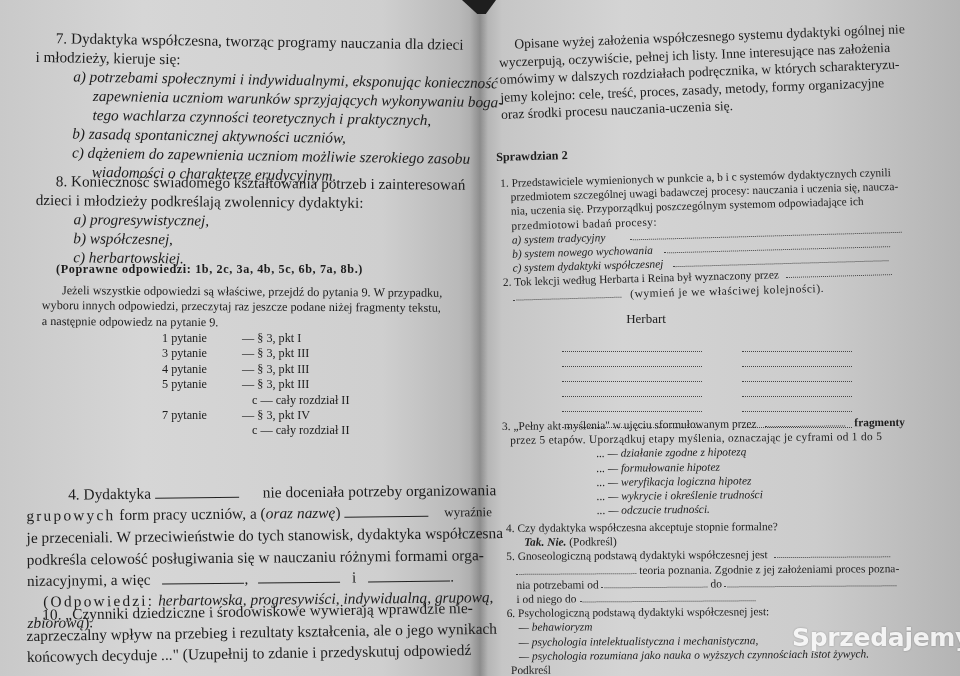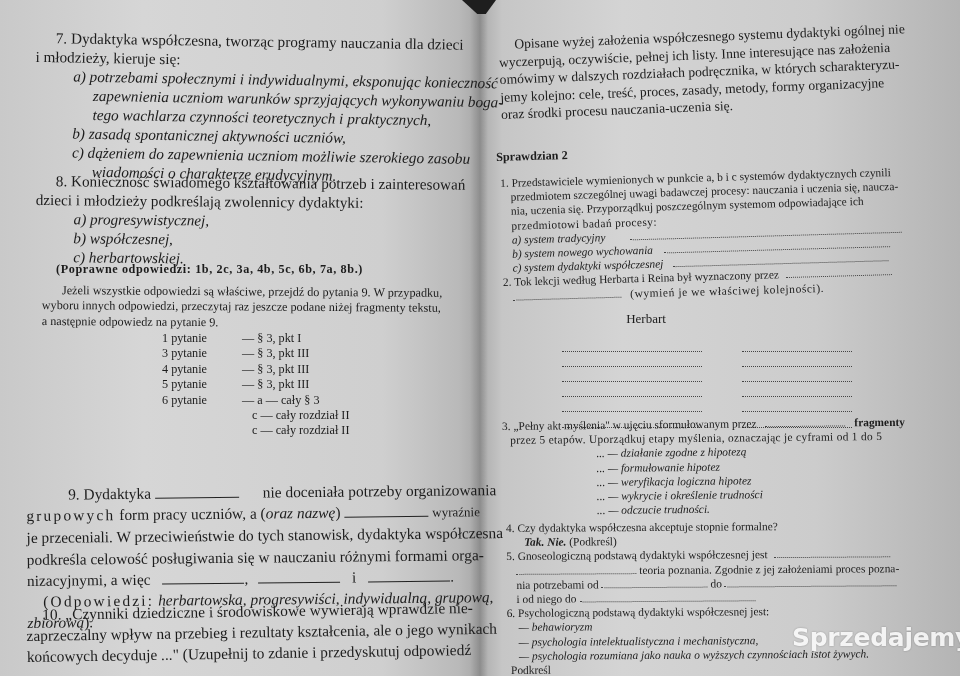--- a/index.html
+++ b/index.html
@@ -107,44 +107,44 @@
     </div>
   <div class="ref-row">
       <span class="ref-num">4 pytanie</span>
       <span>— § 3, pkt III</span>
     </div>
   <div class="ref-row">
       <span class="ref-num">5 pytanie</span>
       <span>— § 3, pkt III</span>
     </div>
   <div class="ref-row">
-      <span class="ref-num">6 pytanie</span>
-      <span>— a — cały § 3</span>
-    </div>
-  <div class="ref-row">
       <span class="ref-num"></span>
       <span style="padding-left:10px">c — cały rozdział II</span>
     </div>
   <div class="ref-row">
+      <span class="ref-num">7 pytanie</span>
+      <span>— § 3, pkt IV</span>
+    </div>
+  <div class="ref-row">
       <span class="ref-num"></span>
       <span style="padding-left:10px">c — cały rozdział II</span>
     </div>
 </div>
 
 <div id="q9" class="blk">
   <div style="padding-left:42px">
-    <span>9. Dydaktyka</span>
+    <span>4. Dydaktyka</span>
     <span class="blank" style="width:84px"></span>
     <span style="margin-left:20px">nie doceniała potrzeby organizowania</span>
   </div>
   <div>
     <span class="sp">grupowych</span>
     <span>form pracy uczniów, a (</span><span class="i">oraz nazwę</span><span>)</span>
     <span class="blank" style="width:84px"></span>
-    <span style="font-size:13px;margin-left:0">wyraźnie</span>
+    <span style="font-size:13px;margin-left:12px">wyraźnie</span>
   </div>
   <div>je przeceniali. W przeciwieństwie do tych stanowisk, dydaktyka współczesna</div>
   <div>podkreśla celowość posługiwania się w nauczaniu różnymi formami orga-</div>
   <div>
     <span>nizacyjnymi, a więc</span>
     <span class="blank" style="width:82px;margin-left:8px"></span><span>,</span>
     <span class="blank" style="width:82px;margin-left:6px"></span>
     <span style="margin:0 8px">i</span>
     <span class="blank" style="width:82px"></span><span>.</span>
   </div>

